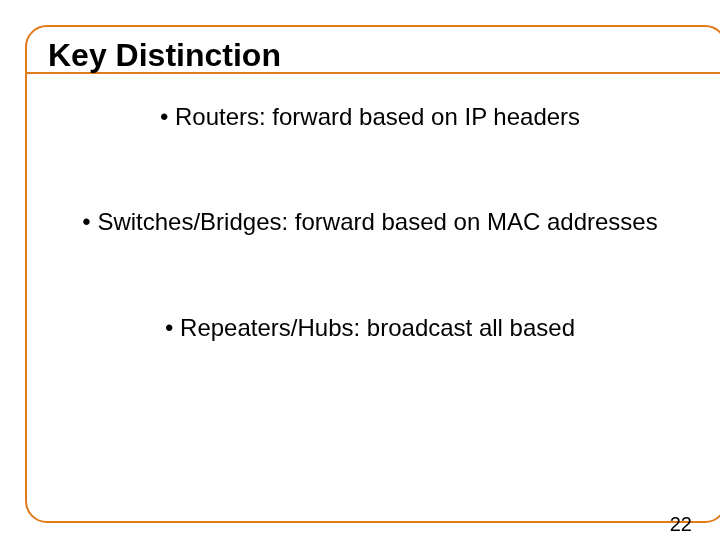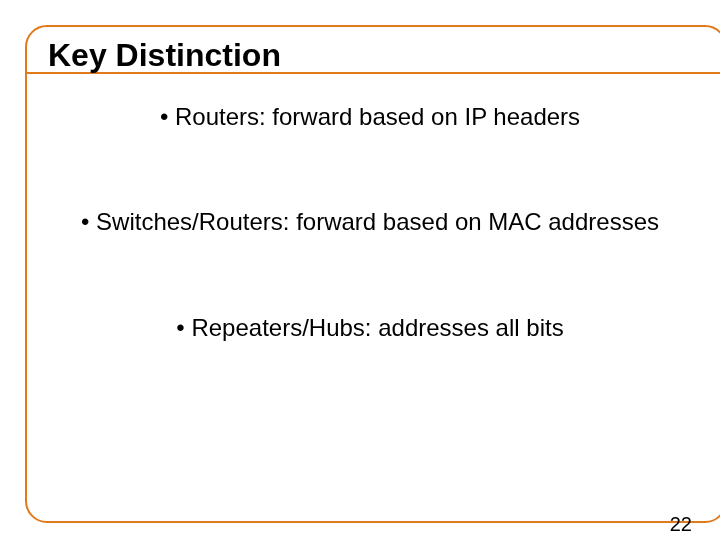--- a/index.html
+++ b/index.html
@@ -72,18 +72,18 @@
 <div class="slide">
   <div class="frame"></div>
   <div class="title-rule"></div>
 
   <div class="title-wrap">
     <div class="title">Key Distinction</div>
   </div>
 
   <div class="body">
     <div class="bullet">Routers: forward based on IP headers</div>
-    <div class="bullet">Switches/Routers: forward based on MAC addresses</div>
-    <div class="bullet">Repeaters/Hubs: addresses all bits</div>
+    <div class="bullet">Switches/Bridges: forward based on MAC addresses</div>
+    <div class="bullet">Repeaters/Hubs: broadcast all based</div>
   </div>
 
   <div class="pagenum">22</div>
 </div>
 
 </body></html>

